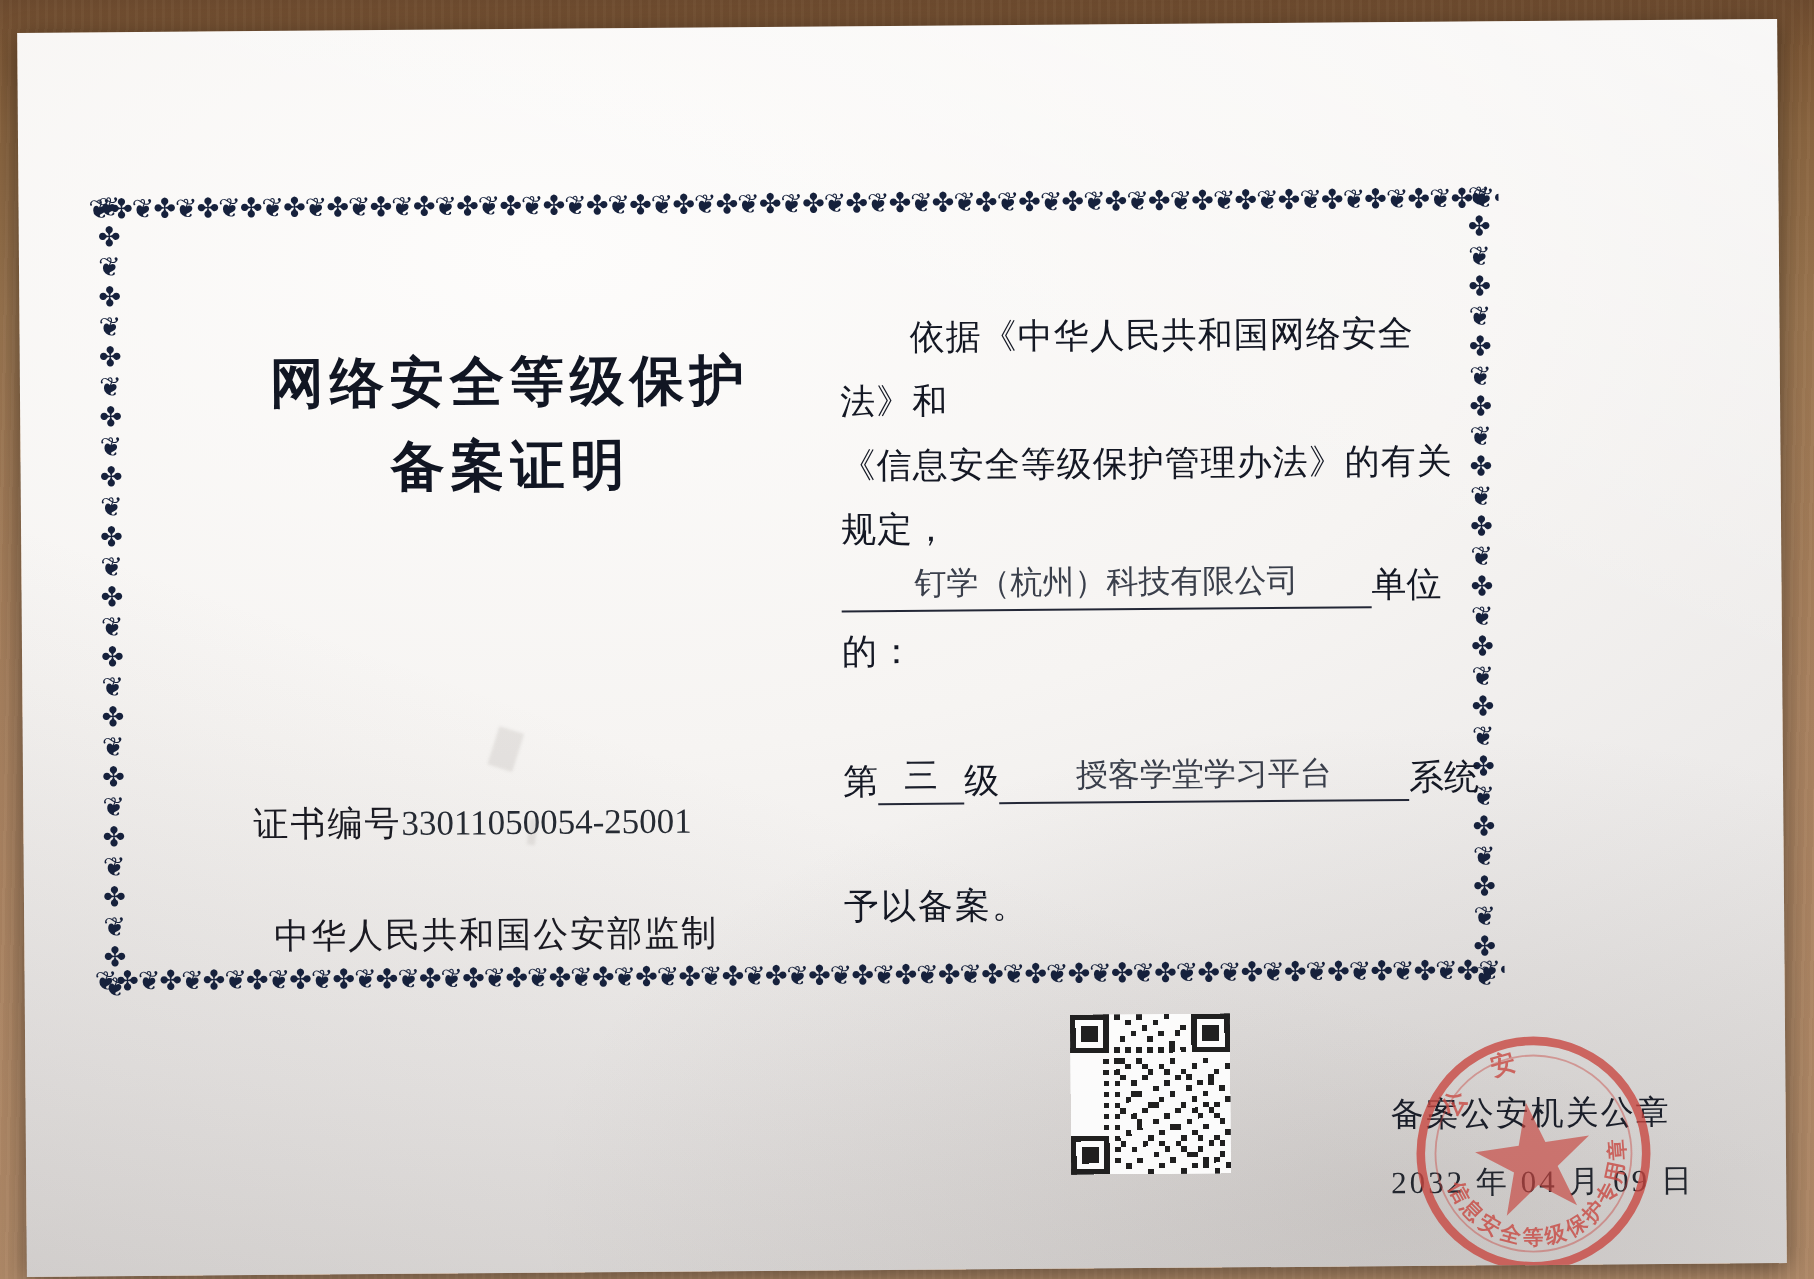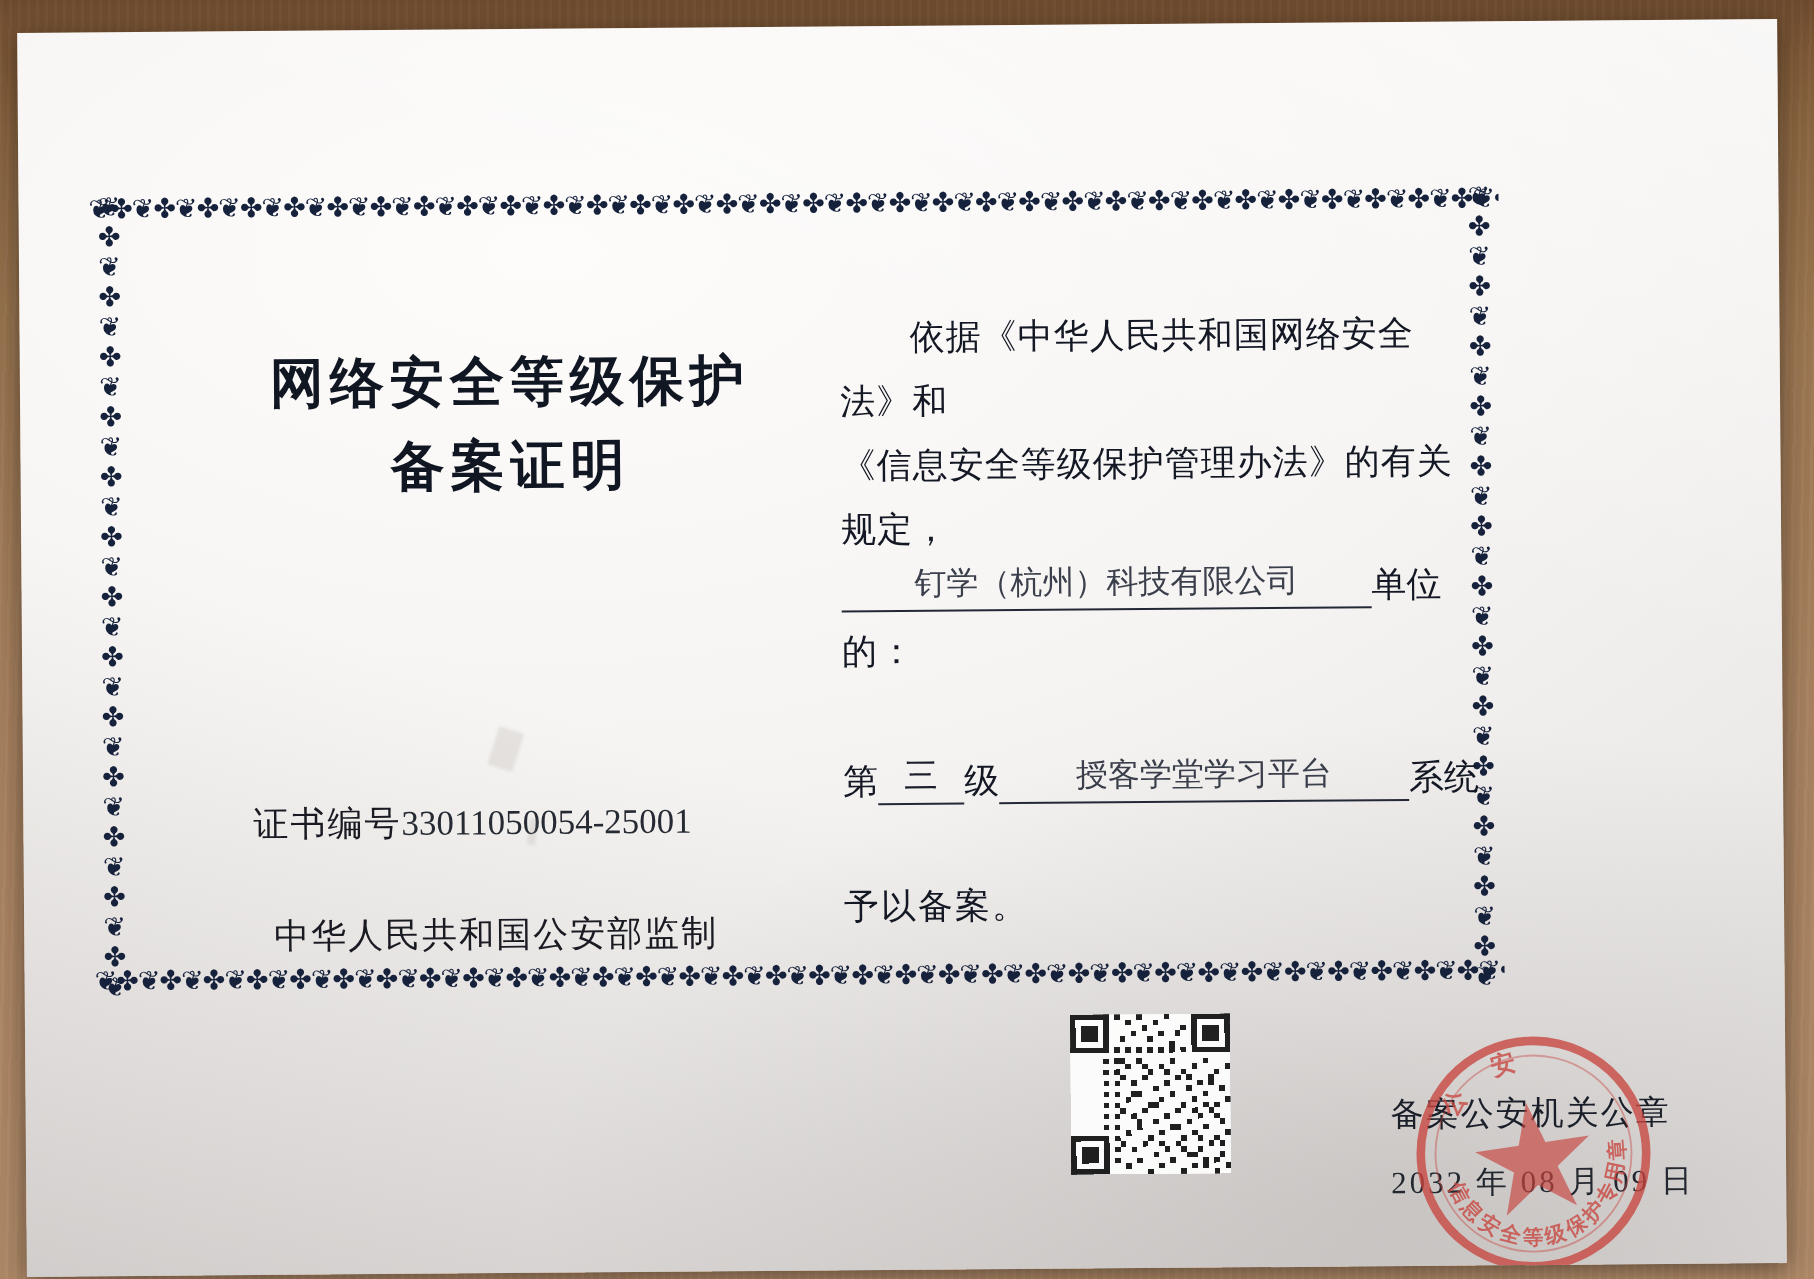--- a/index.html
+++ b/index.html
@@ -446,21 +446,21 @@
         <rect x="24" y="16" width="1" height="1"></rect>
           <rect x="22" y="25" width="1" height="1"></rect>
         <rect x="26" y="26" width="1" height="1"></rect>
       </g>
     </svg>
 
     <div class="seal-text">备案公安机关公章</div>
     <div class="seal-date">
       <span>2032</span>
       <span>年</span>
-      <span>08</span>
+      <span>04</span>
       <span>月</span>
       <span>09</span>
       <span>日</span>
     </div>
 
     <svg id="stamp" viewBox="0 0 200 200">
       <defs>
         <path id="arcTop" d="M 30,100 A 70,70 0 0 1 170,100"></path>
         <path id="arcBottom" d="M 26,100 A 74,74 0 0 0 174,100"></path>
       </defs>

